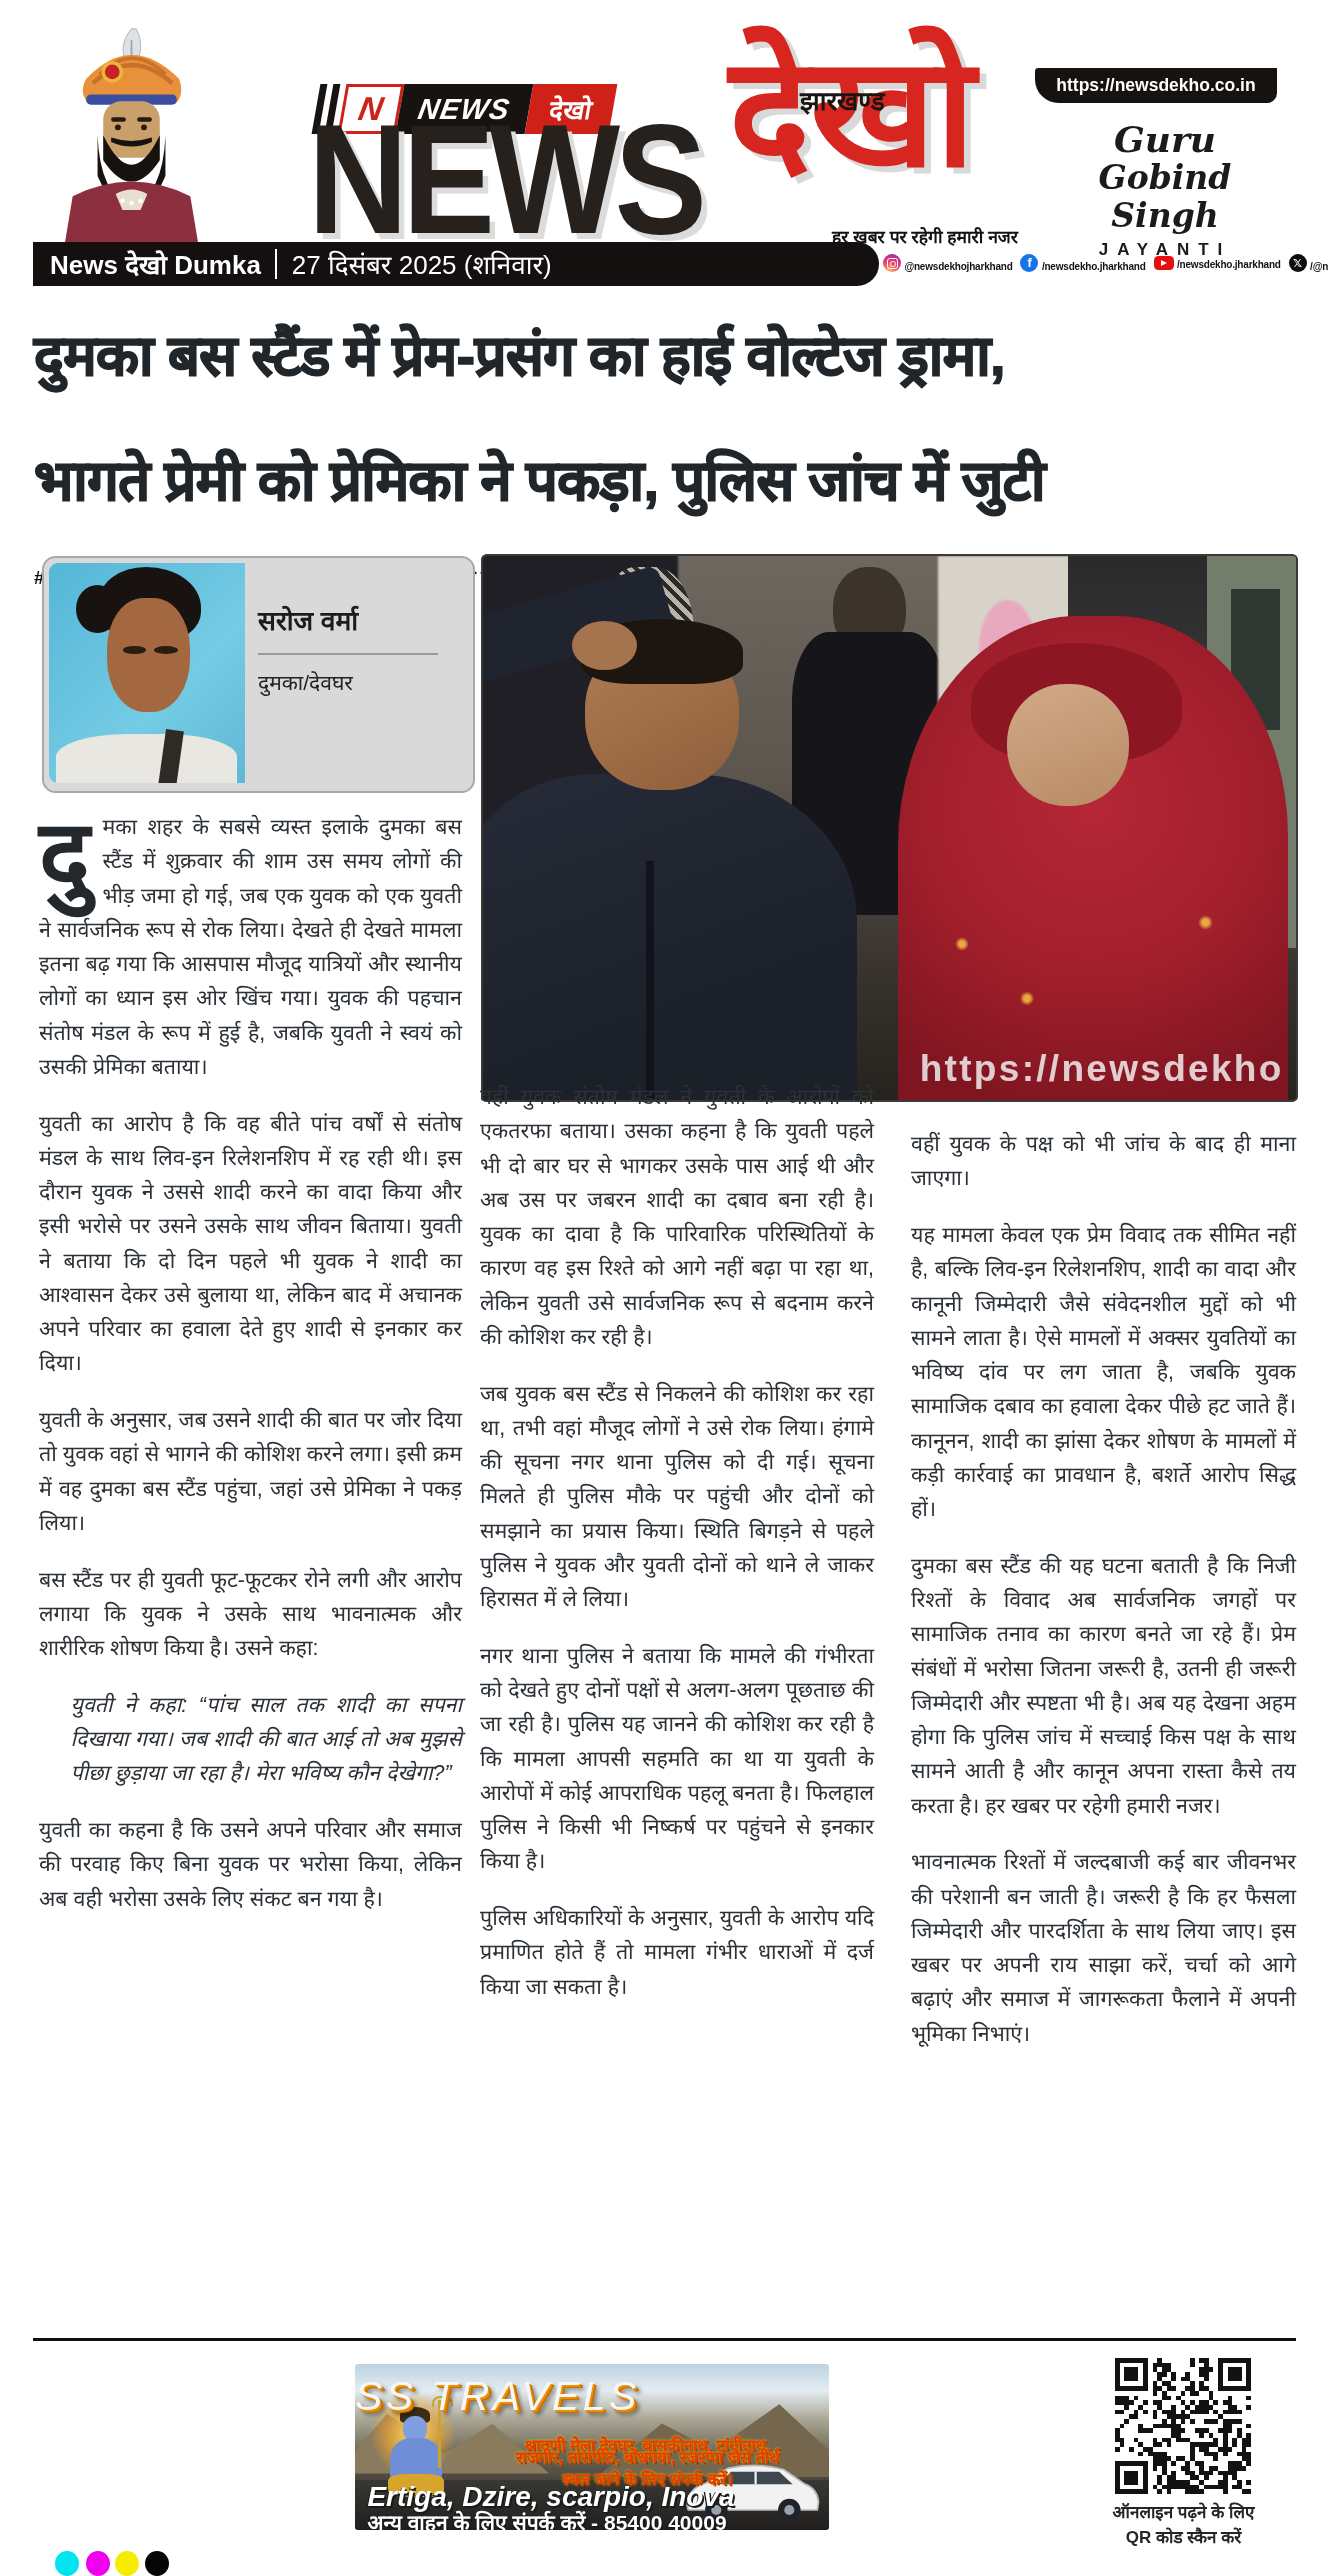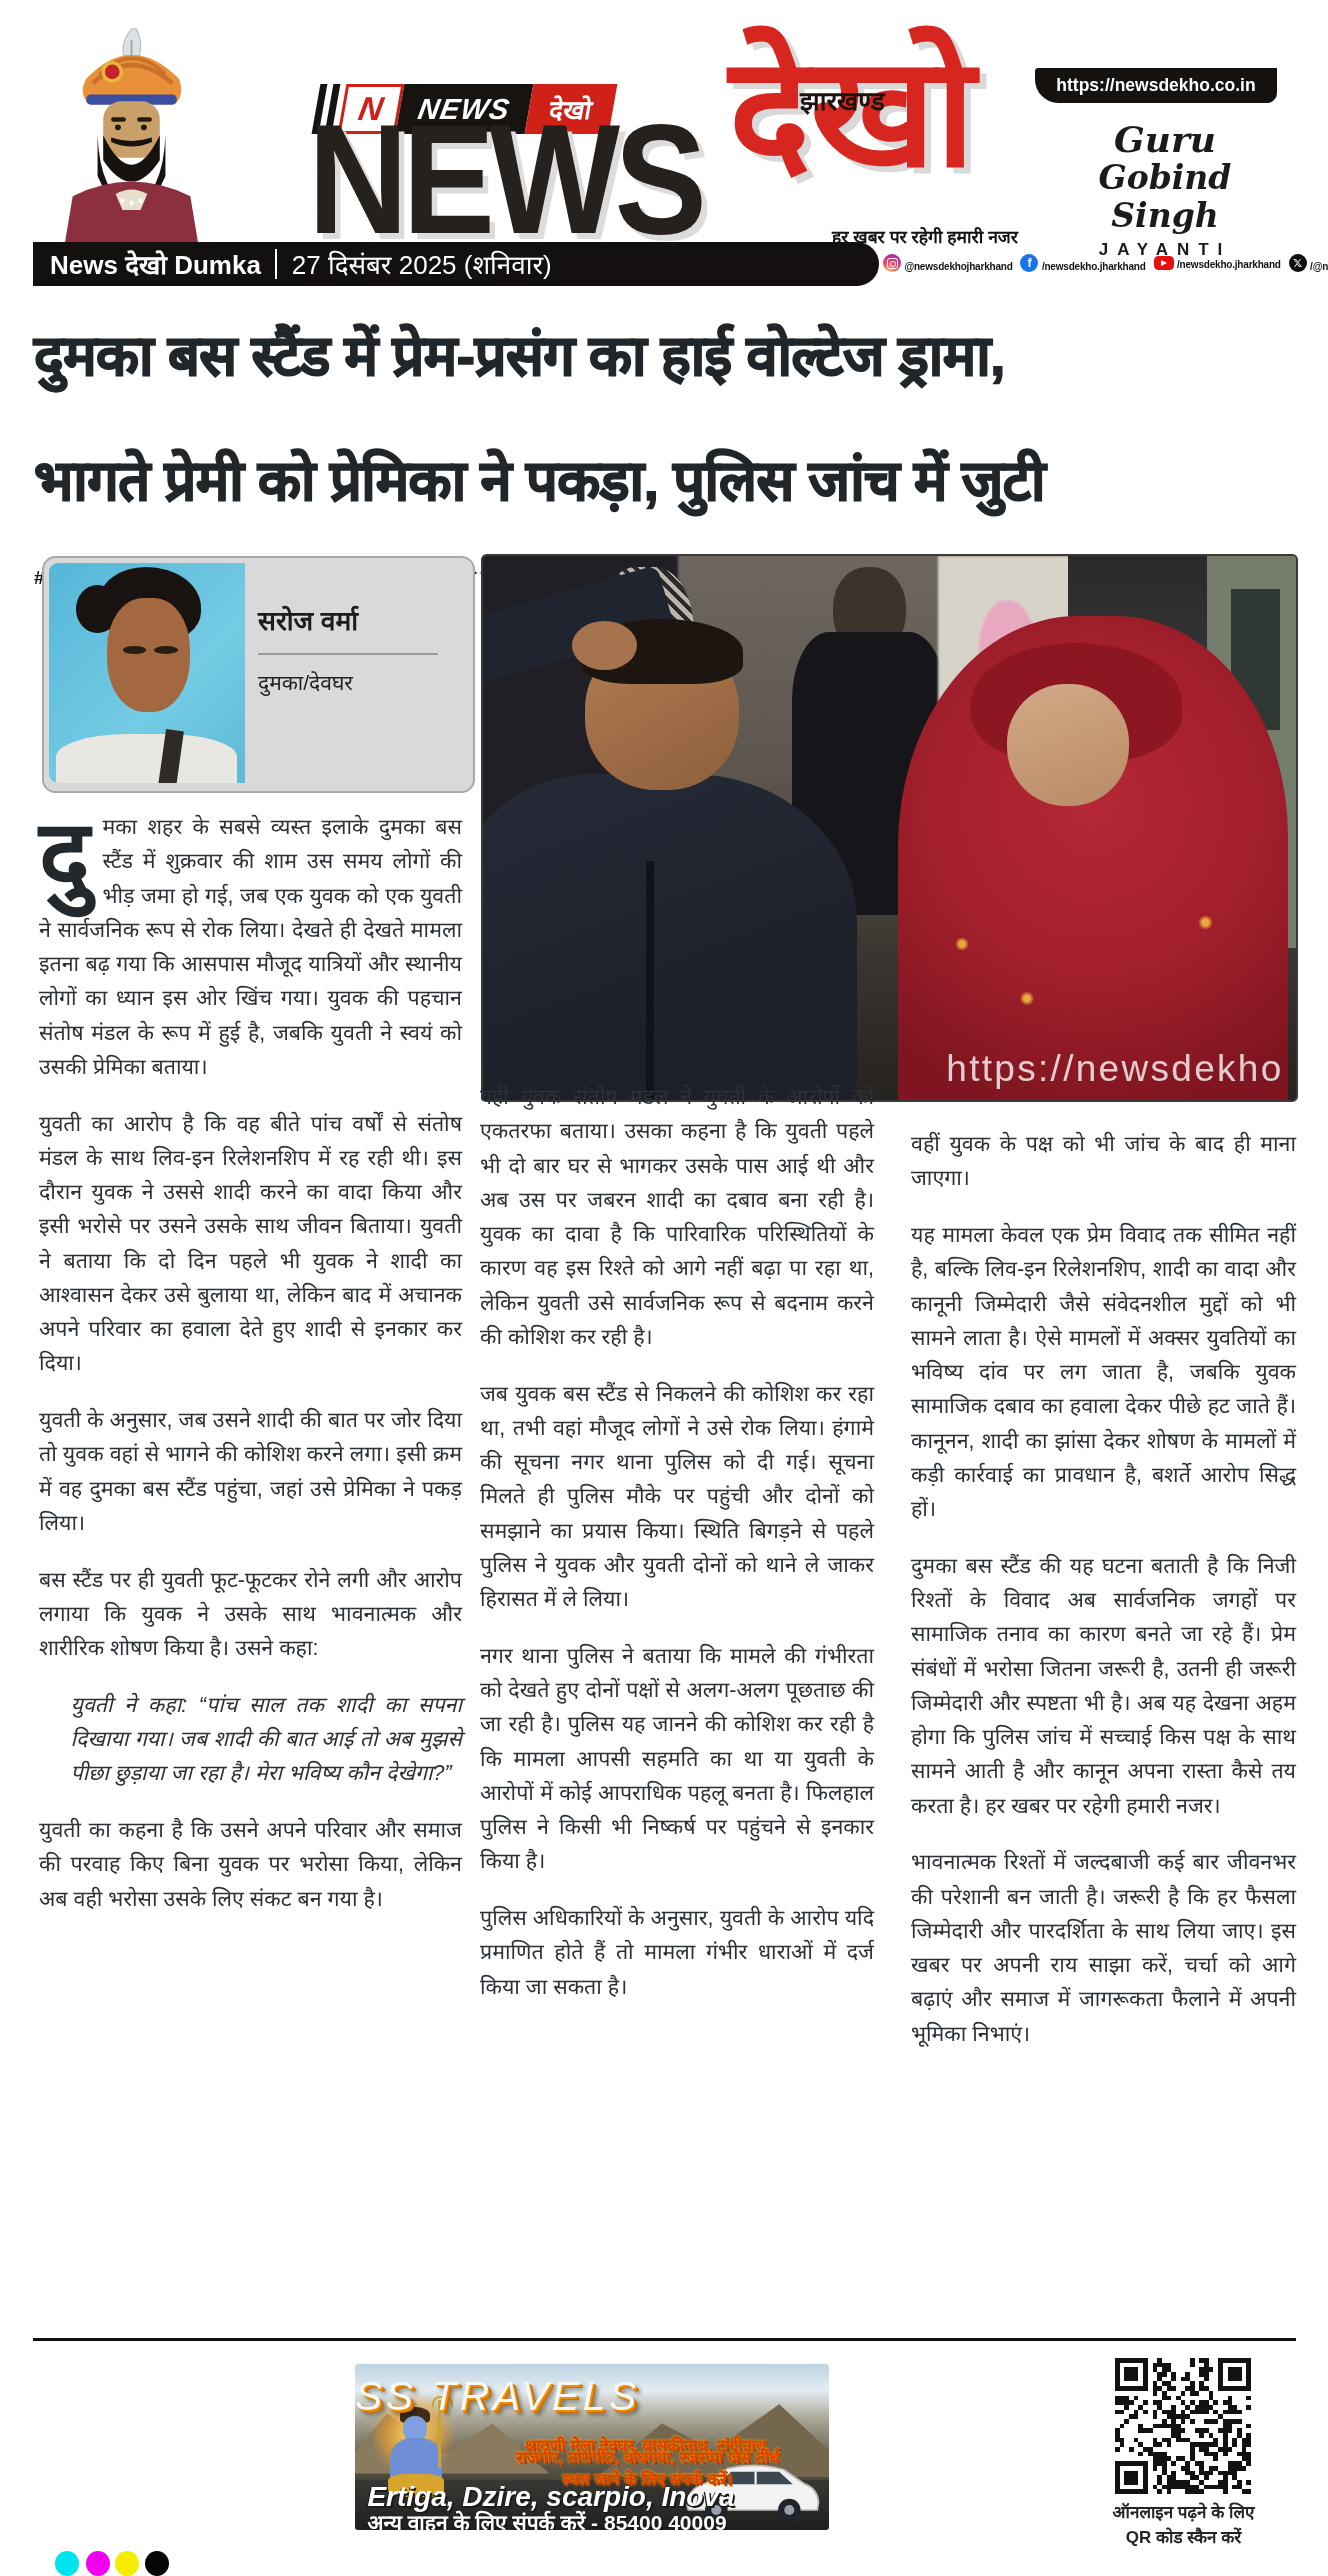--- a/index.html
+++ b/index.html
@@ -102,21 +102,21 @@
   .ph-man-arm{left:-4%;top:7%;width:27%;height:12%;background:#20242f;border-radius:11.3px;transform:rotate(-16deg);}
   .ph-man-hand{left:11%;top:12%;width:8%;height:9%;background:#a5744f;border-radius:50%;}
   .ph-woman-shawl{left:51%;top:11%;width:48%;height:92%;
      background:radial-gradient(circle at 50% 38%,#b52736 0%,#a31f2c 45%,#7e1520 85%);
      border-radius:46% 44% 4% 4%;}
   .ph-woman-hood{left:60%;top:16%;width:26%;height:22%;background:#8c1723;border-radius:50% 50% 40% 40%;}
   .ph-woman-face{left:64.5%;top:23.5%;width:15%;height:22.5%;background:linear-gradient(160deg,#d2a987,#b98b67);
      border-radius:48%;}
   .ph-emb1,.ph-emb2,.ph-emb3{width:14.6px;height:14.6px;border-radius:50%;
      background:radial-gradient(circle,#e9a93c 30%,rgba(233,169,60,0) 70%);}
-  .ph-watermark{right:12.4px;bottom:10px;font-size:37px;font-weight:400;color:rgba(245,245,245,0.82);
+  .ph-watermark{right:12.4px;bottom:10px;font-size:37px;font-weight:700;color:rgba(245,245,245,0.82);
      letter-spacing:2.3px;}
 
   
   .col{position:absolute;font-size:21.4px;line-height:1.6;color:#2c3136;text-align:justify;}
   .col p{margin:0 0 22.5px 0;}
   .dropcap{float:left;font-size:96px;line-height:0.72;font-weight:700;color:#23282c;padding:10px 12.4px 0 0;}
   .quote{margin-left:31.5px !important;font-style:italic;}
 
   
   .foot-rule{position:absolute;left:33px;top:2338px;width:1263px;height:3.4px;background:#101010;}

